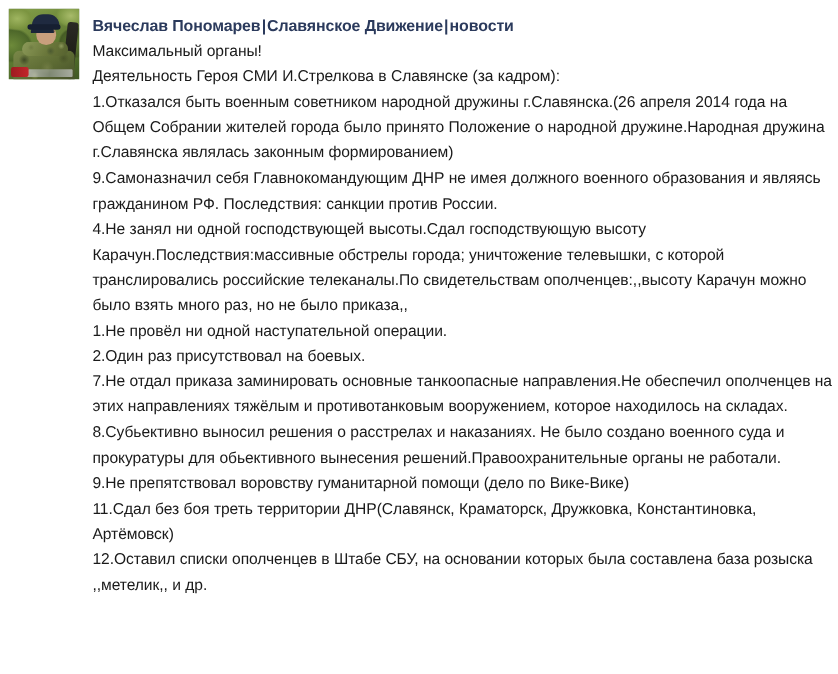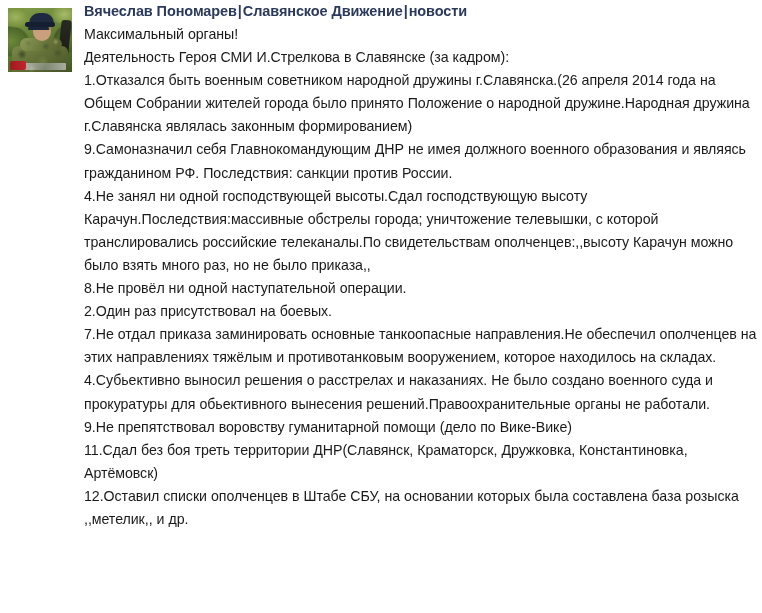--- a/index.html
+++ b/index.html
@@ -154,21 +154,21 @@
     left: 84px;
     top: 0;
     width: 676px;
   }
 
   .post-author-line {
     font-size: 14.5px;
     font-weight: bold;
     color: #2b3a5c;
     line-height: 20px;
-    padding-top: 1px;
+    padding-top: 14px;
     white-space: nowrap;
     letter-spacing: -0.1px;
   }
   .post-author-line .sep {
     display: inline-block;
     padding: 0 1px;
     font-weight: bold;
   }
   .post-author-line .lnk {
     color: #2b3a5c;
@@ -208,24 +208,24 @@
   <div class="content">
 
     <div class="post-author-line"><a class="lnk" href="#">Вячеслав Пономарев</a><span class="sep">|</span><a class="lnk" href="#">Славянское Движение</a><span class="sep">|</span><a class="lnk" href="#">новости</a></div>
 
     <div class="post-body">
       <p>Максимальный органы!</p>
       <p>Деятельность Героя СМИ И.Стрелкова в Славянске (за кадром):</p>
       <p>1.Отказался быть военным советником народной дружины г.Славянска.(26 апреля 2014 года на Общем Собрании жителей города было принято Положение о народной дружине.Народная дружина г.Славянска являлась законным формированием)</p>
       <p>9.Самоназначил себя Главнокомандующим ДНР не имея должного военного образования и являясь гражданином РФ. Последствия: санкции против России.</p>
       <p>4.Не занял ни одной господствующей высоты.Сдал господствующую высоту Карачун.Последствия:массивные обстрелы города; уничтожение телевышки, с которой транслировались российские телеканалы.По свидетельствам ополченцев:,,высоту Карачун можно было взять много раз, но не было приказа,,</p>
-      <p>8.Не провёл ни одной наступательной операции.</p>
+      <p>1.Не провёл ни одной наступательной операции.</p>
       <p>2.Один раз присутствовал на боевых.</p>
       <p>7.Не отдал приказа заминировать основные танкоопасные направления.Не обеспечил ополченцев на этих направлениях тяжёлым и противотанковым вооружением, которое находилось на складах.</p>
-      <p>4.Субьективно выносил решения о расстрелах и наказаниях. Не было создано военного суда и прокуратуры для обьективного вынесения решений.Правоохранительные органы не работали.</p>
+      <p>8.Субьективно выносил решения о расстрелах и наказаниях. Не было создано военного суда и прокуратуры для обьективного вынесения решений.Правоохранительные органы не работали.</p>
       <p>9.Не препятствовал воровству гуманитарной помощи (дело по Вике-Вике)</p>
       <p>11.Сдал без боя треть территории ДНР(Славянск, Краматорск, Дружковка, Константиновка, Артёмовск)</p>
       <p>12.Оставил списки ополченцев в Штабе СБУ, на основании которых была составлена база розыска ,,метелик,, и др.</p>
 
     </div>
 
   </div>
 </div>
 
 </body></html>

